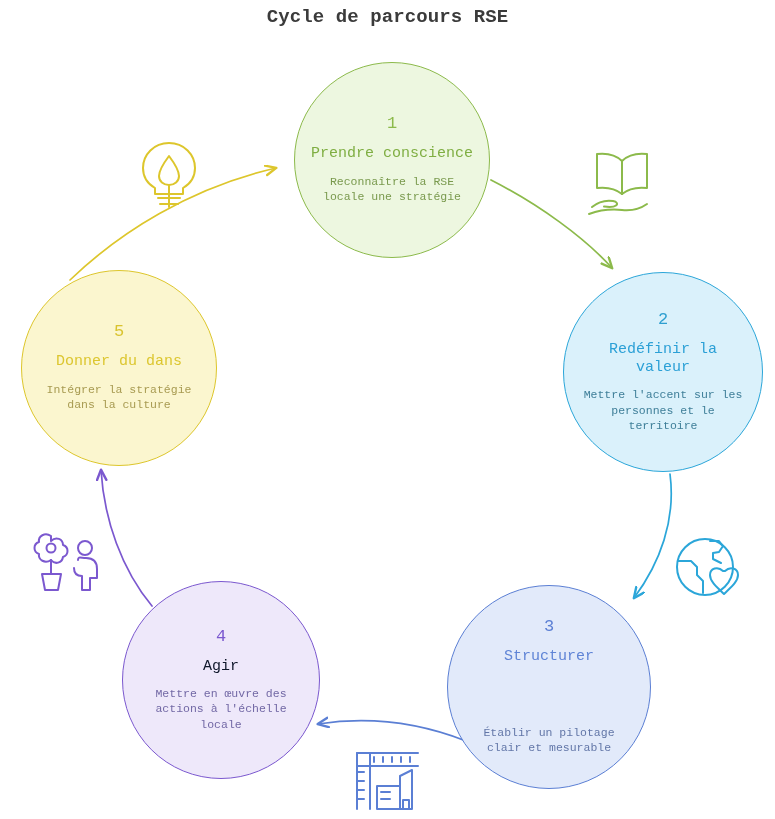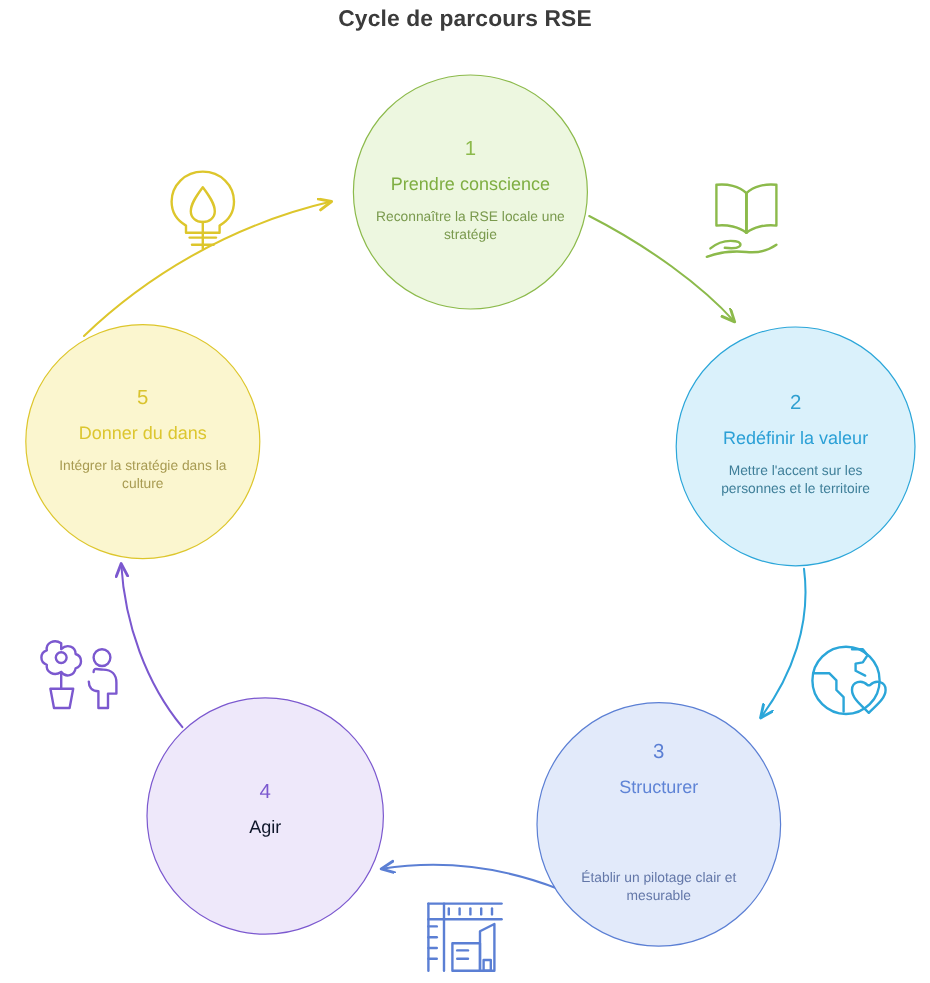--- a/index.html
+++ b/index.html
@@ -12,20 +12,21 @@
     width: 775px;
     height: 819px;
     font-family: "Liberation Sans", sans-serif;
     overflow: hidden;
     position: relative;
   }
   #diagram-root {
     position: relative;
     width: 700px;
     height: 819px;
+    font-family: Liberation Mono, monospace;
   }
   #page-title {
     position: absolute;
     top: 6px;
     left: 0;
     width: 775px;
     text-align: center;
     font-size: 19px;
     font-weight: bold;
     color: #3b3b3b;
@@ -139,20 +140,21 @@
 
   <div class="node" id="node-3" style="background:#e2eafa;border-color:#5b7fd4;">
     <div class="node-num" style="color:#5b7fd4;">3</div>
     <div class="node-title" style="color:#5f84d6;">Structurer</div>
     <div class="node-desc" style="color:#6377a8;margin-top:48px;">Établir un pilotage clair et mesurable</div>
   </div>
 
   <div class="node" id="node-4" style="background:#eee8fa;border-color:#7b58cf;">
     <div class="node-num" style="color:#7b58cf;">4</div>
     <div class="node-title" style="color:#0f172a;">Agir</div>
+    <div class="node-desc" style="color:#7268a5;">Mettre en œuvre des actions à l'échelle locale</div>
   </div>
 
   <div class="node" id="node-5" style="background:#fbf6cf;border-color:#ddc62c;">
     <div class="node-num" style="color:#d9c32e;">5</div>
     <div class="node-title" style="color:#dcc62f;">Donner du dans</div>
     <div class="node-desc" style="color:#a89b52;">Intégrer la stratégie dans la culture</div>
   </div>
 
   <div class="icon-wrap" id="icon-bulb-leaf">
     <svg width="70" height="78" viewBox="0 0 70 78" fill="none" stroke="#ddc62c" stroke-width="2" stroke-linecap="round" stroke-linejoin="round">

